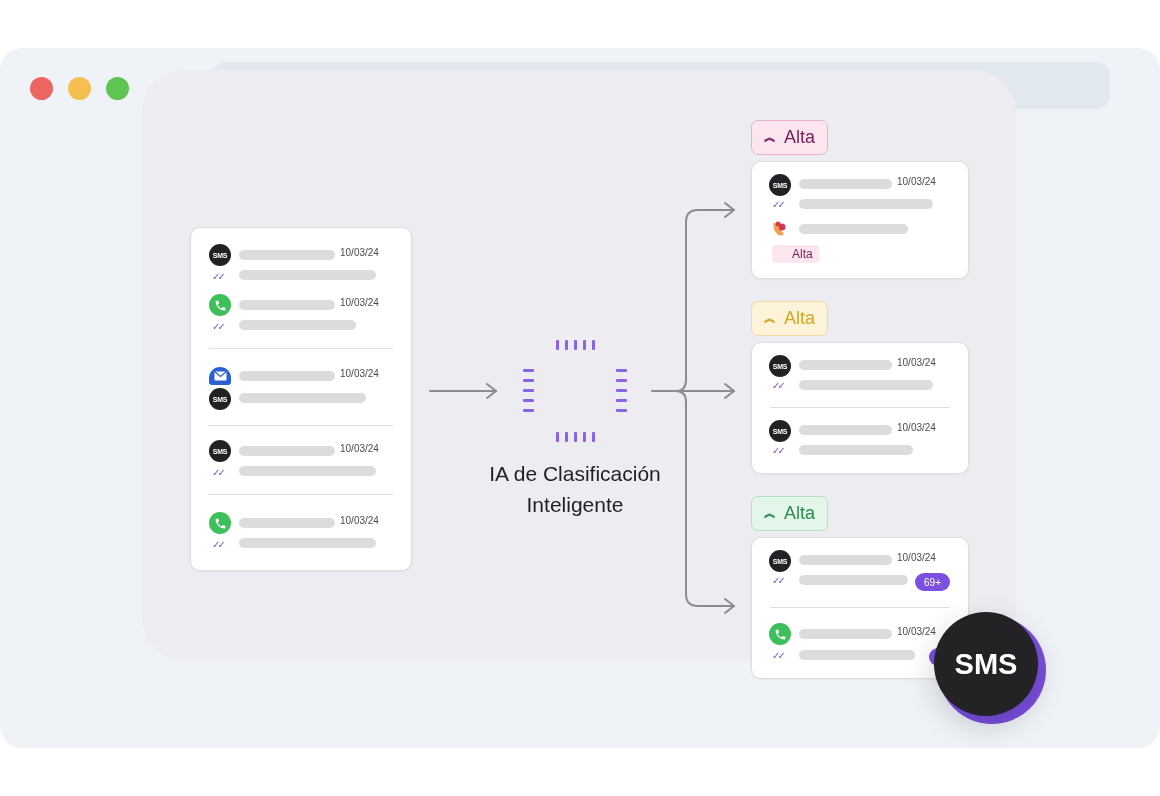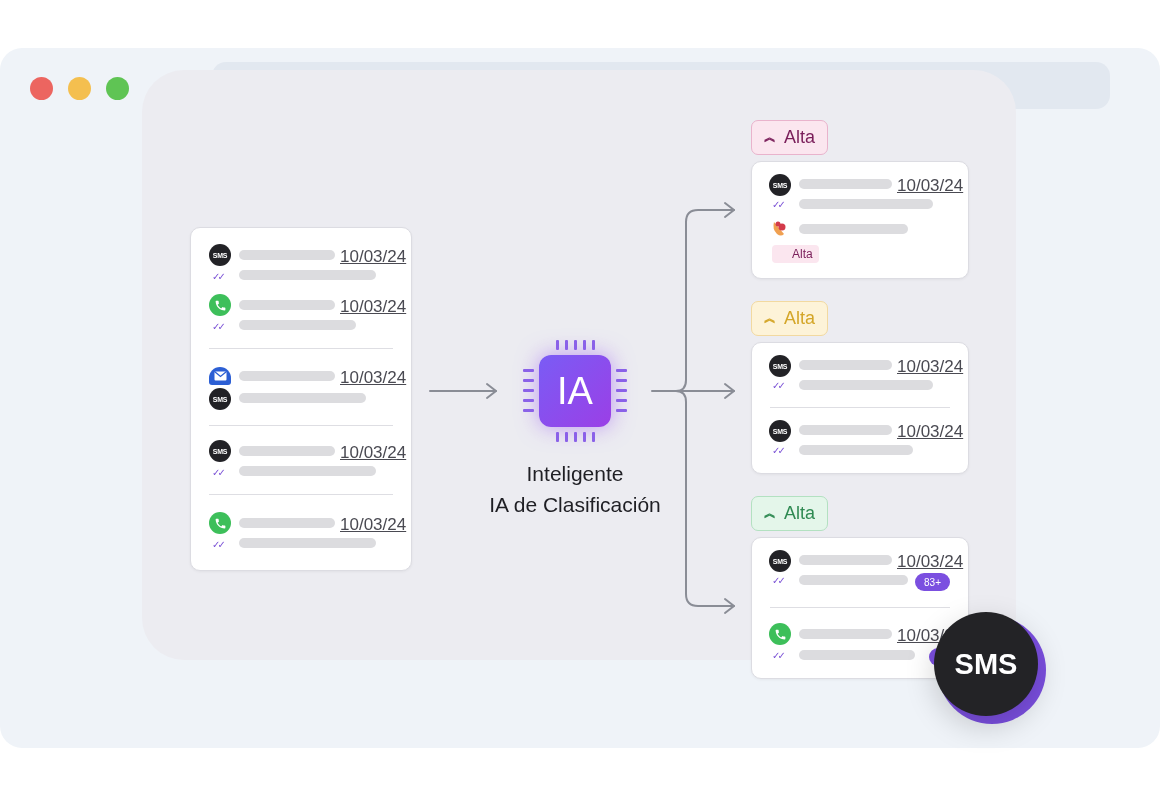--- a/index.html
+++ b/index.html
@@ -18,21 +18,21 @@
   .msg { position: relative; height: 50px; }
   .divider { height: 1px; background: #dedee3; margin: 0 18px; }
 
   .icon { position: absolute; width: 22px; height: 22px; border-radius: 50%; }
   .sms-icon { background: #222226; color: #fff; font-size: 7px; font-weight: bold; display: flex; align-items: center; justify-content: center; letter-spacing: -0.2px; }
   .wa-icon { background: #3dbf5a; display: flex; align-items: center; justify-content: center; }
   .mail-icon { background: #2c5fd4; display: flex; align-items: center; justify-content: center; }
   .emoji-icon { background: transparent; display: flex; align-items: center; justify-content: center; }
   .check { position: absolute; font-size: 10px; color: #7b52d6; letter-spacing: -3px; font-style: italic; }
   .bar { position: absolute; height: 10px; background: #dcdcdf; border-radius: 5px; }
-  .date { position: absolute; font-size: 17px; color: #4a4a52; text-decoration: underline; }
+  .date { position: absolute; font-size: 10px; color: #4a4a52; }
   .badge-count { position: absolute; height: 18px; border-radius: 9px; background: #7b4fe0; color: #fff; font-size: 10px; display: flex; align-items: center; justify-content: center; }
 
   .tag { position: absolute; height: 35px; border-radius: 7px; display: flex; align-items: center; padding: 0 12px 0 12px; font-size: 18px; border: 1.5px solid; }
   .tag .chev { font-size: 12px; margin-right: 8px; font-weight: bold; }
   .tag.alta { background: #fbe6ef; border-color: #e9b3cc; color: #7a1e5a; }
   .tag.media { background: #fdf3d8; border-color: #f2d9a0; color: #d4a628; }
   .tag.baja { background: #e4f6ea; border-color: #b3e1c1; color: #2f8a52; }
 
   .mini-tag { position: absolute; height: 18px; border-radius: 4px; background: #fbe6ef; color: #7a1e5a; font-size: 12px; padding: 0 6px 0 20px; display: flex; align-items: center; }
 
@@ -152,26 +152,25 @@
   <div class="pin" style="left:0; top:40px; width:11px; height:3px;"></div>
   <div class="pin" style="left:0; top:50px; width:11px; height:3px;"></div>
   <div class="pin" style="left:0; top:60px; width:11px; height:3px;"></div>
   <div class="pin" style="left:0; top:70px; width:11px; height:3px;"></div>
 
   <div class="pin" style="left:93px; top:30px; width:11px; height:3px;"></div>
   <div class="pin" style="left:93px; top:40px; width:11px; height:3px;"></div>
   <div class="pin" style="left:93px; top:50px; width:11px; height:3px;"></div>
   <div class="pin" style="left:93px; top:60px; width:11px; height:3px;"></div>
   <div class="pin" style="left:93px; top:70px; width:11px; height:3px;"></div>
-  <div class="body">IA</div>
 </div>
 
 <div class="ai-label">
+  <div>IA de Clasificación</div>
   <div>Inteligente</div>
-  <div>IA de Clasificación</div>
 </div>
 
 <div class="tag alta" style="left:751px; top:120px;">
   <span class="chev">︽</span>
   <span>Alta</span>
 </div>
 <div class="card" style="left:751px; top:161px; width:218px; height:118px;">
   <div class="icon sms-icon" style="left:17px; top:12px;">SMS</div>
   <div class="bar" style="left:47px; top:17px; width:93px;"></div>
   <div class="date" style="left:145px; top:14px;">10/03/24</div>
@@ -209,21 +208,21 @@
 <div class="tag baja" style="left:751px; top:496px;">
   <span class="chev">︽</span>
   <span>Alta</span>
 </div>
 <div class="card" style="left:751px; top:537px; width:218px; height:142px;">
   <div class="icon sms-icon" style="left:17px; top:12px;">SMS</div>
   <div class="bar" style="left:47px; top:17px; width:93px;"></div>
   <div class="date" style="left:145px; top:14px;">10/03/24</div>
   <div class="check" style="left:20px; top:37px;">✓✓</div>
   <div class="bar" style="left:47px; top:37px; width:109px;"></div>
-  <div class="badge-count" style="left:163px; top:35px; width:35px;">83+</div>
+  <div class="badge-count" style="left:163px; top:35px; width:35px;">69+</div>
   <div class="divider" style="position:absolute; left:0; right:0; top:69px;"></div>
   <div class="icon wa-icon" style="left:17px; top:85px;">
     <svg width="13" height="13" viewBox="0 0 24 24">
         <path fill="#fff" d="M6.6 10.8c1.4 2.8 3.8 5.1 6.6 6.6l2.2-2.2c.3-.3.7-.4 1-.2 1.1.4 2.3.6 3.6.6.6 0 1 .4 1 1V20c0 .6-.4 1-1 1C10.6 21 3 13.4 3 4c0-.6.4-1 1-1h3.5c.6 0 1 .4 1 1 0 1.3.2 2.5.6 3.6.1.3 0 .7-.2 1L6.6 10.8z"></path>
       </svg>
   </div>
   <div class="bar" style="left:47px; top:91px; width:93px;"></div>
   <div class="date" style="left:145px; top:88px;">10/03/24</div>
   <div class="check" style="left:20px; top:112px;">✓✓</div>
   <div class="bar" style="left:47px; top:112px; width:116px;"></div>

